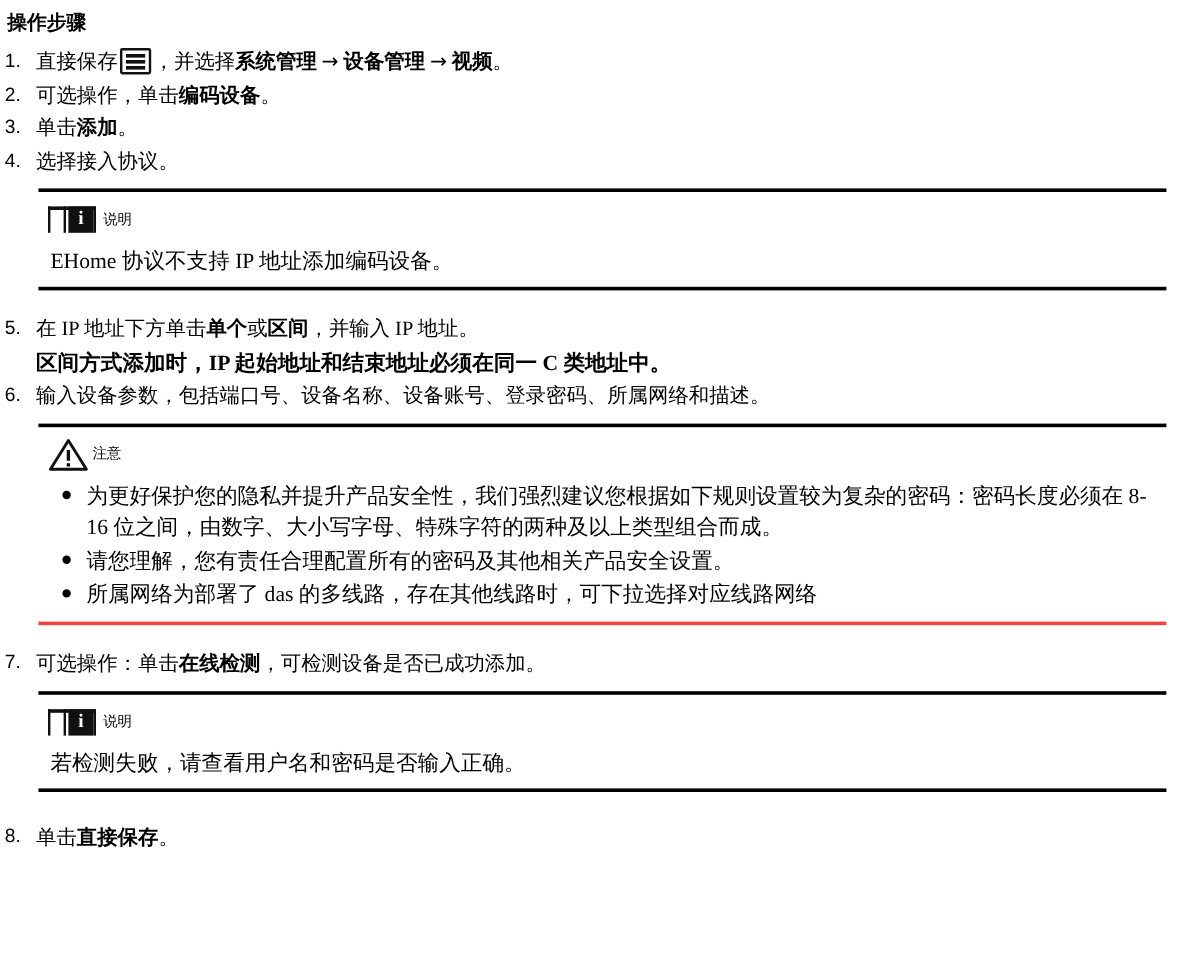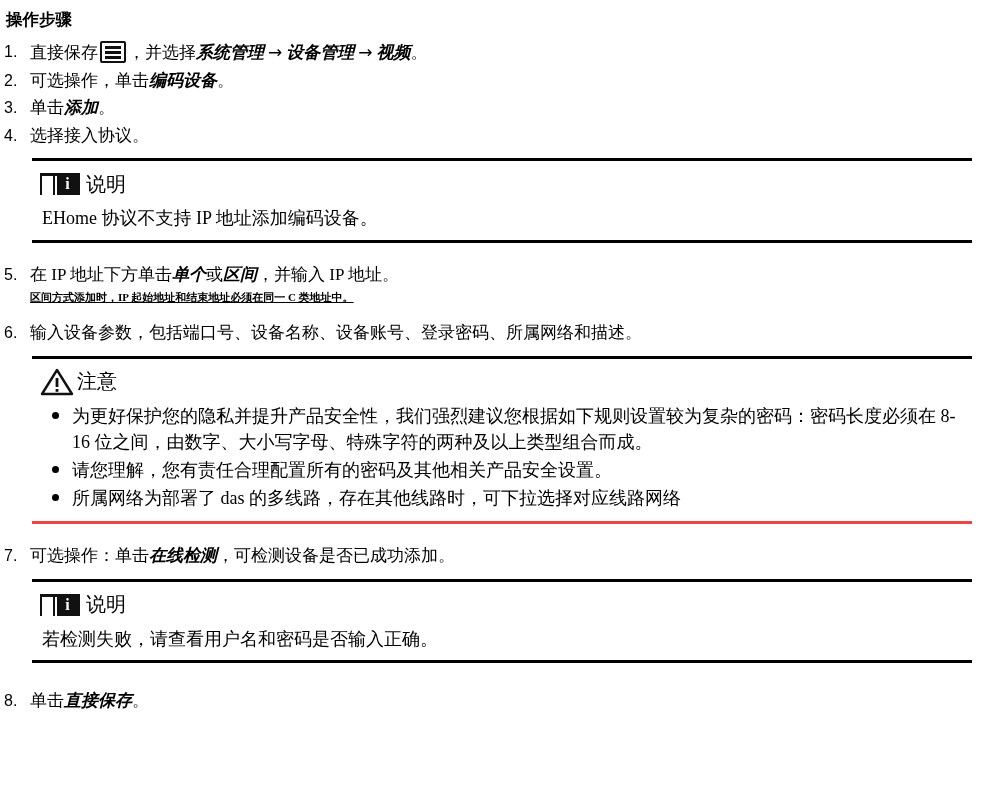--- a/index.html
+++ b/index.html
@@ -42,21 +42,20 @@
   li.step > .num {
     position: absolute;
     left: 0;
     top: 0;
     width: 22px;
     text-align: left;
     font-family: "Liberation Sans", "DejaVu Sans", sans-serif;
     font-size: 16px;
   }
   .it {
-    font-style: italic;
     font-weight: bold;
     font-family: "Liberation Serif", "DejaVu Serif", serif;
   }
   .arrow {
     font-family: "DejaVu Sans", sans-serif;
     padding: 0 4px;
   }
   .hamburger {
     display: inline-block;
     vertical-align: -5px;
@@ -95,21 +94,21 @@
     border-bottom: 3px solid #ef4444;
   }
   .box-head {
     display: flex;
     align-items: center;
     gap: 2px;
     margin: 2px 0 6px 8px;
     height: 30px;
   }
   .box-head .label {
-    font-size: 20px;
+    font-size: 12px;
     font-family: "Liberation Serif", "DejaVu Serif", serif;
   }
   .note-icon {
     display: inline-block;
     width: 44px;
     height: 26px;
     position: relative;
   }
   .note-icon .sheet {
     position: absolute;
@@ -167,24 +166,23 @@
     position: absolute;
     left: 10px;
     top: 9px;
     width: 7px;
     height: 7px;
     border-radius: 50%;
     background: #000;
   }
   .indent-cont {
     padding-left: 26px;
-    font-size: 11px;
-    font-weight: bold;
-    margin-bottom: 15px;
-    text-decoration: underline;
+    font-size: 18px;
+    font-weight: bold;
+    margin-bottom: 3px;
   }
   .spacer-sm { height: 10px; }
   .spacer-md { height: 16px; }
 </style>
 </head>
 <body>
 
 <div class="page">
 
   <div class="doc-title">操作步骤</div>

